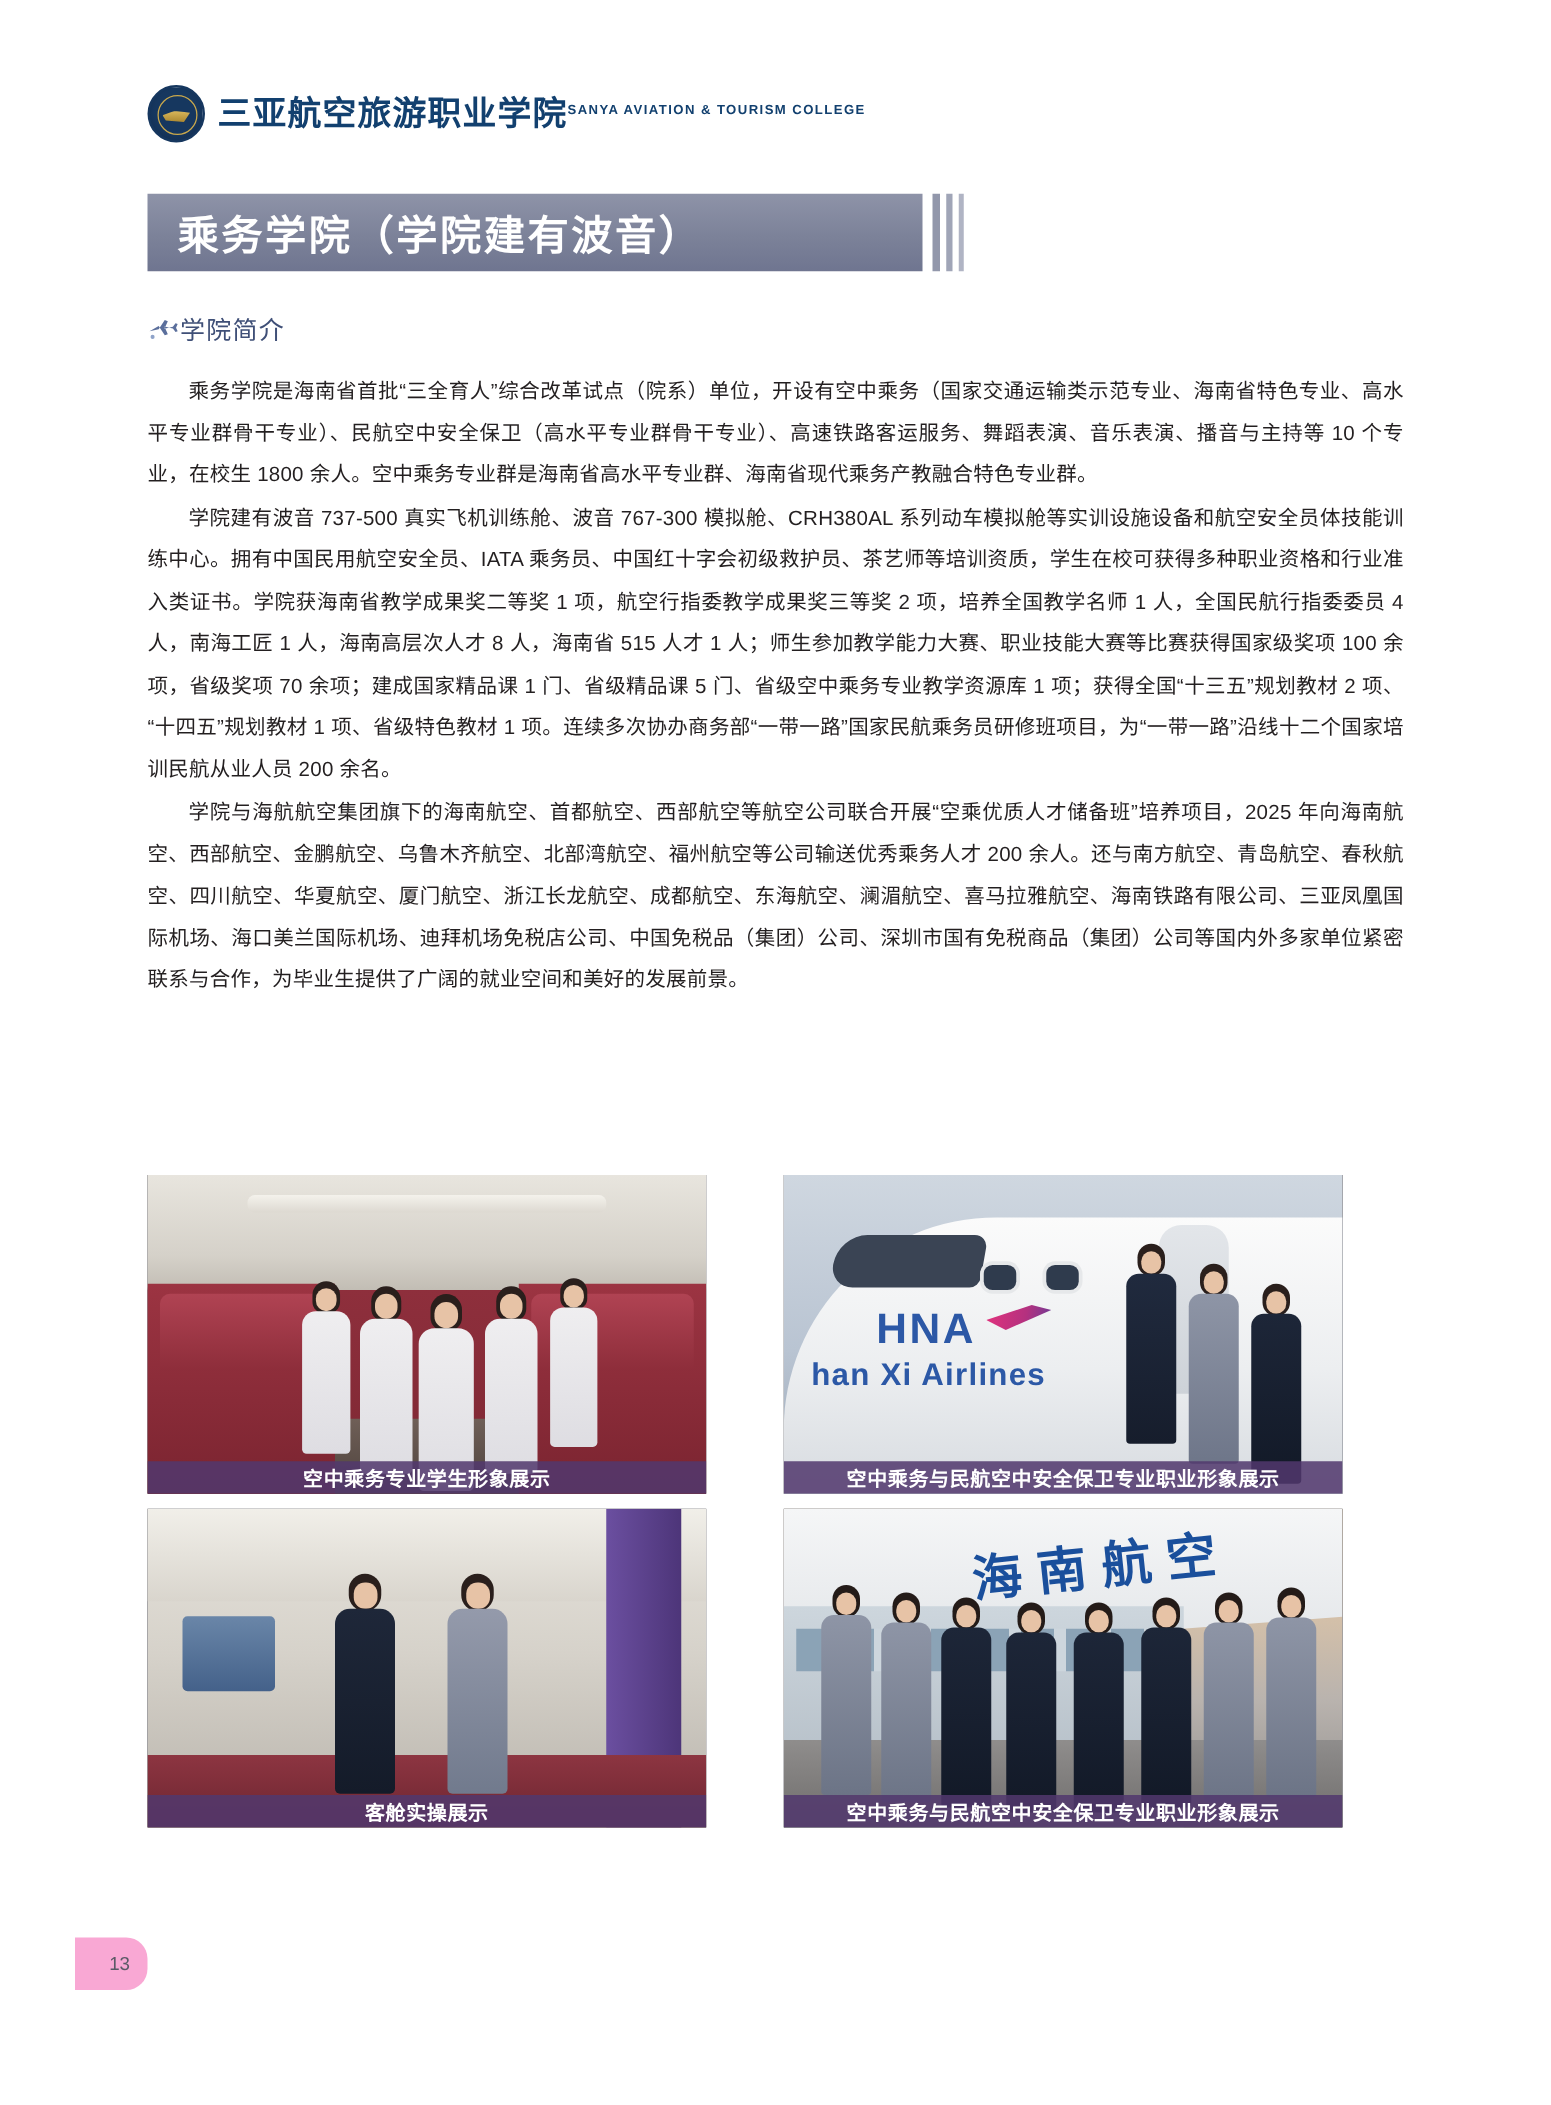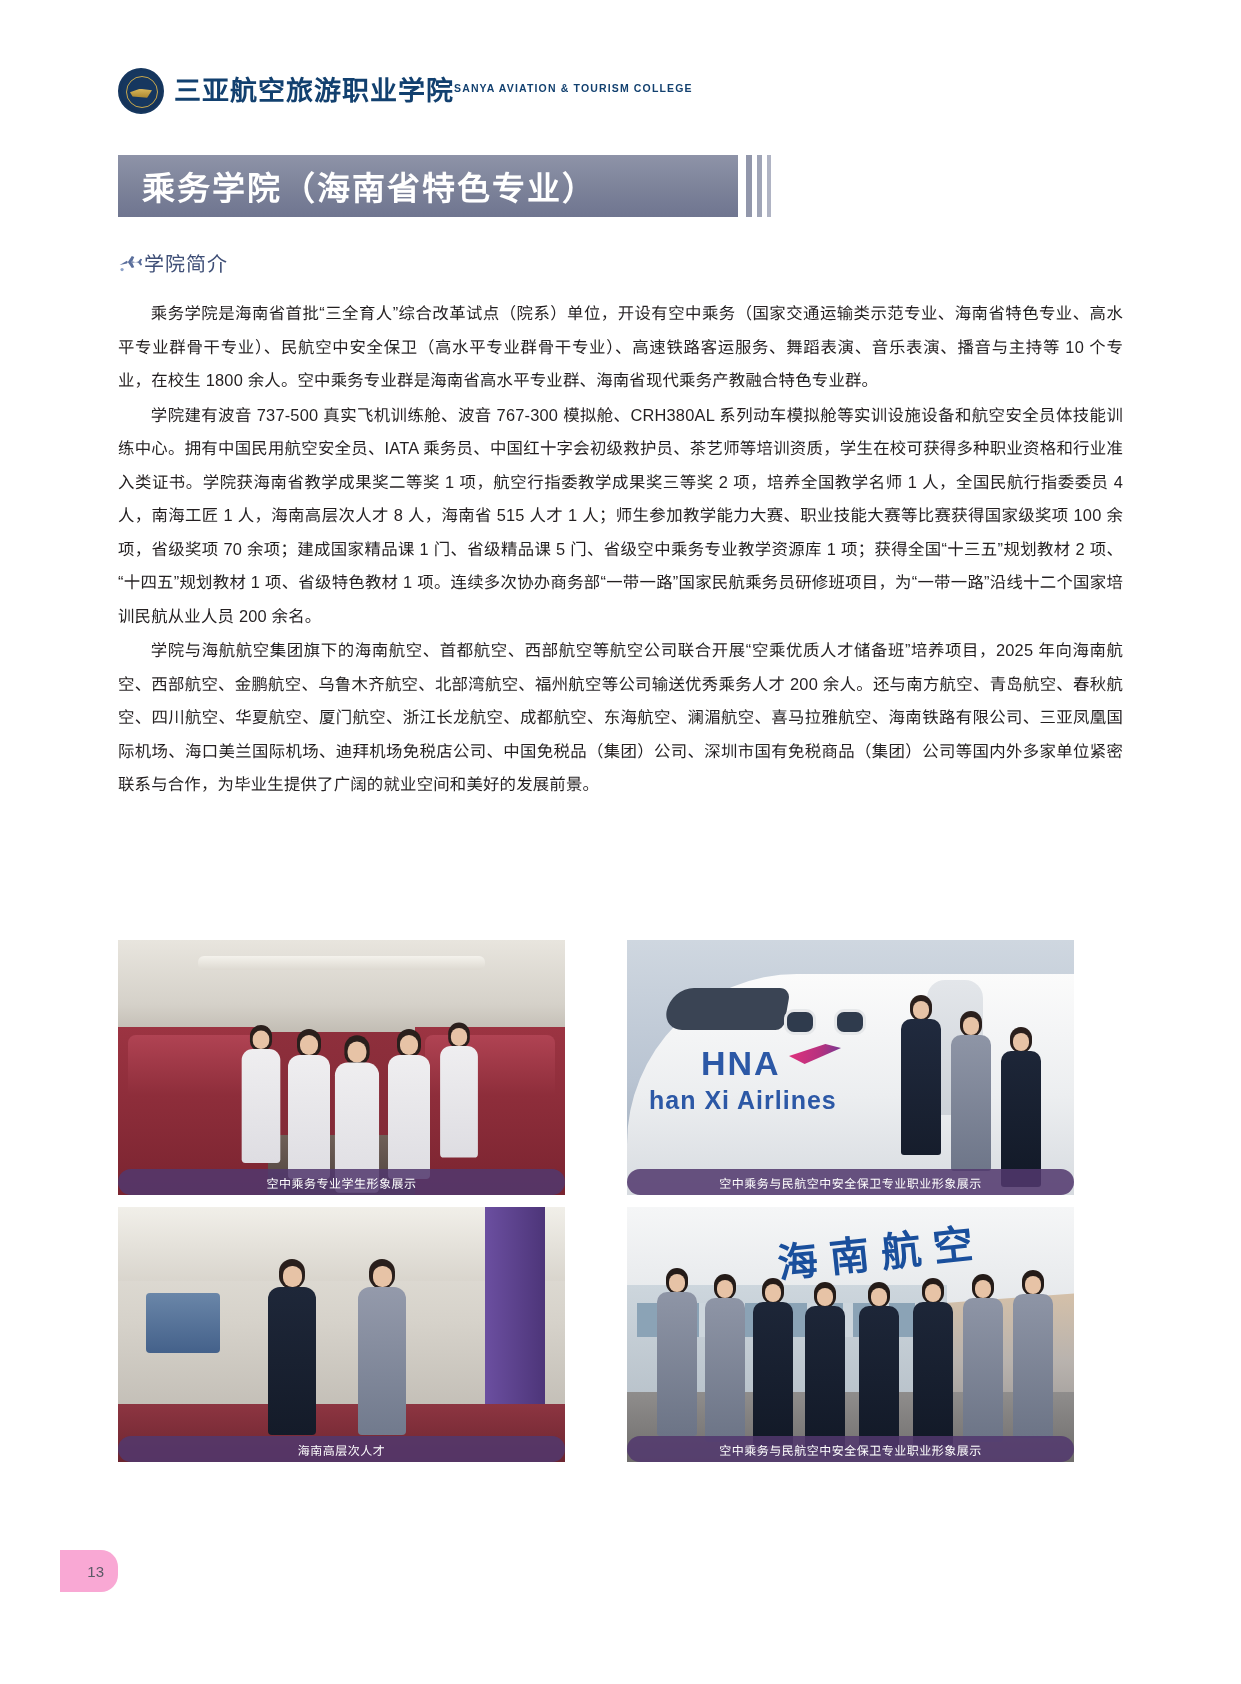--- a/index.html
+++ b/index.html
@@ -171,27 +171,26 @@
     background: #30303a;
   }
   .photo .cap {
     position: absolute;
     left: 0;
     right: 0;
     bottom: 0;
     height: 26px;
     background: rgba(82, 56, 110, 0.86);
     color: #ffffff;
-    font-size: 12px;
-    font-weight: normal;
+    font-size: 16px;
+    font-weight: bold;
     display: flex;
     align-items: center;
     justify-content: center;
     letter-spacing: 0.5px;
-    border-radius: 13px;
   }
   .scene { position: absolute; inset: 0; padding-left: 40px; }
 
   
   .s1 { background: linear-gradient(180deg, #d9d6cf 0%, #cfcbc4 35%, #8e2f3c 36%, #7d2733 100%); }
   .s1 .ceil {
     position: absolute; left: 0; right: 0; top: 0; height: 92px;
     background: linear-gradient(180deg, #e8e5de 0%, #d5d1c9 70%, #c2bdb4 100%);
   }
   .s1 .ceil::after {
@@ -404,21 +403,21 @@
 
 <div class="logo-block">
   <div class="logo-seal"></div>
   <div class="logo-text">
     <span class="logo-cn">三亚航空旅游职业学院</span>
     <span class="logo-en">SANYA AVIATION &amp; TOURISM COLLEGE</span>
   </div>
 </div>
 
 <div class="title-band">
-  <span class="title-text">乘务学院（海南省特色专业）</span>
+  <span class="title-text">乘务学院（学院建有波音）</span>
 </div>
 <div class="title-bars">
   <i></i>
   <i></i>
   <i></i>
 </div>
 
 <div class="section-head">
   <svg class="plane-icon" viewBox="0 0 32 26" aria-hidden="true">
     <path fill="#5b6f9c" d="M2 15.5l9-2 6-9 3 1-3.3 7.4 8.3-1.8 2.6-3.4 2.1.6-1.6 3.6 1.6 3.6-2.1.6-2.6-3.4-8.3-1.8 3.3 7.4-3 1-6-9z"></path>
@@ -509,21 +508,21 @@
           <div class="head"></div>
           <div class="face"></div>
           <div class="body"></div>
         </div>
       <div class="p pb">
           <div class="head"></div>
           <div class="face"></div>
           <div class="body"></div>
         </div>
     </div>
-    <figcaption class="cap">海南高层次人才</figcaption>
+    <figcaption class="cap">客舱实操展示</figcaption>
   </figure>
 
   <figure class="photo" style="margin:0">
     <div class="scene s4">
       <div class="tail"></div>
       <div class="hnchar">海南航空</div>
       <div class="terminal"></div>
       <div class="ground"></div>
       <div class="m m1">
           <div class="head"></div>

